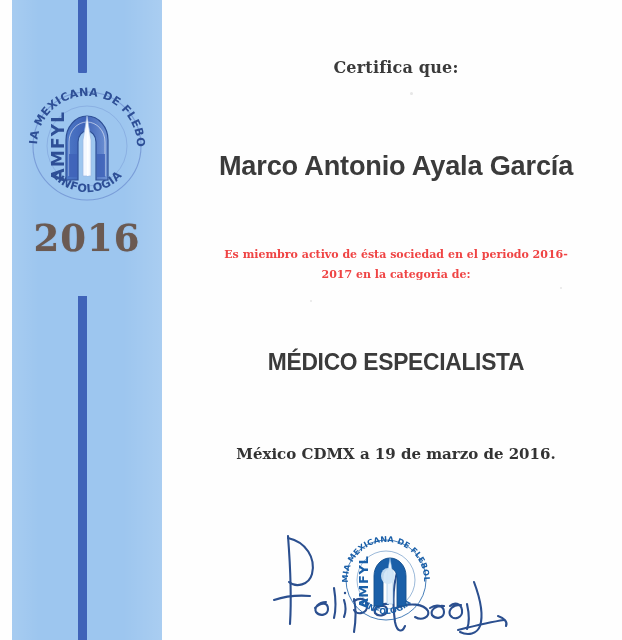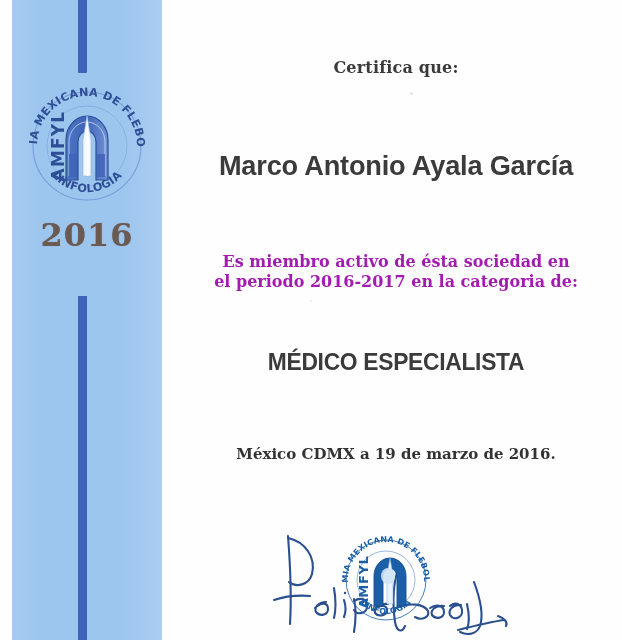--- a/index.html
+++ b/index.html
@@ -51,21 +51,21 @@
     height: 136px;
   }
   #band-year {
     position: absolute;
     left: 0;
     top: 216px;
     width: 150px;
     text-align: center;
     font-family: "DejaVu Serif", serif;
     font-weight: bold;
-    font-size: 32px;
+    font-size: 37px;
     letter-spacing: 1px;
     color: #6b5a52;
     text-shadow: 0 0 1px rgba(80,60,50,0.4);
   }
 
   
   #doc-body {
     position: absolute;
     left: 170px;
     top: 0;
@@ -89,28 +89,28 @@
   #recipient-name {
     top: 150px;
     font-family: "Liberation Sans", sans-serif;
     font-weight: bold;
     font-size: 28px;
     letter-spacing: -0.2px;
     color: #3b3b3b;
     transform: scaleX(0.97);
   }
   #membership-statement {
-    top: 252px;
-    font-family: "DejaVu Serif", serif;
-    font-weight: bold;
-    font-size: 16px;
+    top: 245px;
+    font-family: "DejaVu Serif", serif;
+    font-weight: bold;
+    font-size: 11px;
     line-height: 20px;
     padding: 0 42px;
     width: 368px;
-    color: #a21caf;
+    color: #ef4444;
   }
   #category-value {
     top: 348px;
     font-family: "Liberation Sans", sans-serif;
     font-weight: bold;
     font-size: 24px;
     letter-spacing: -0.3px;
     color: #3b3b3b;
     transform: scaleX(0.95);
   }

